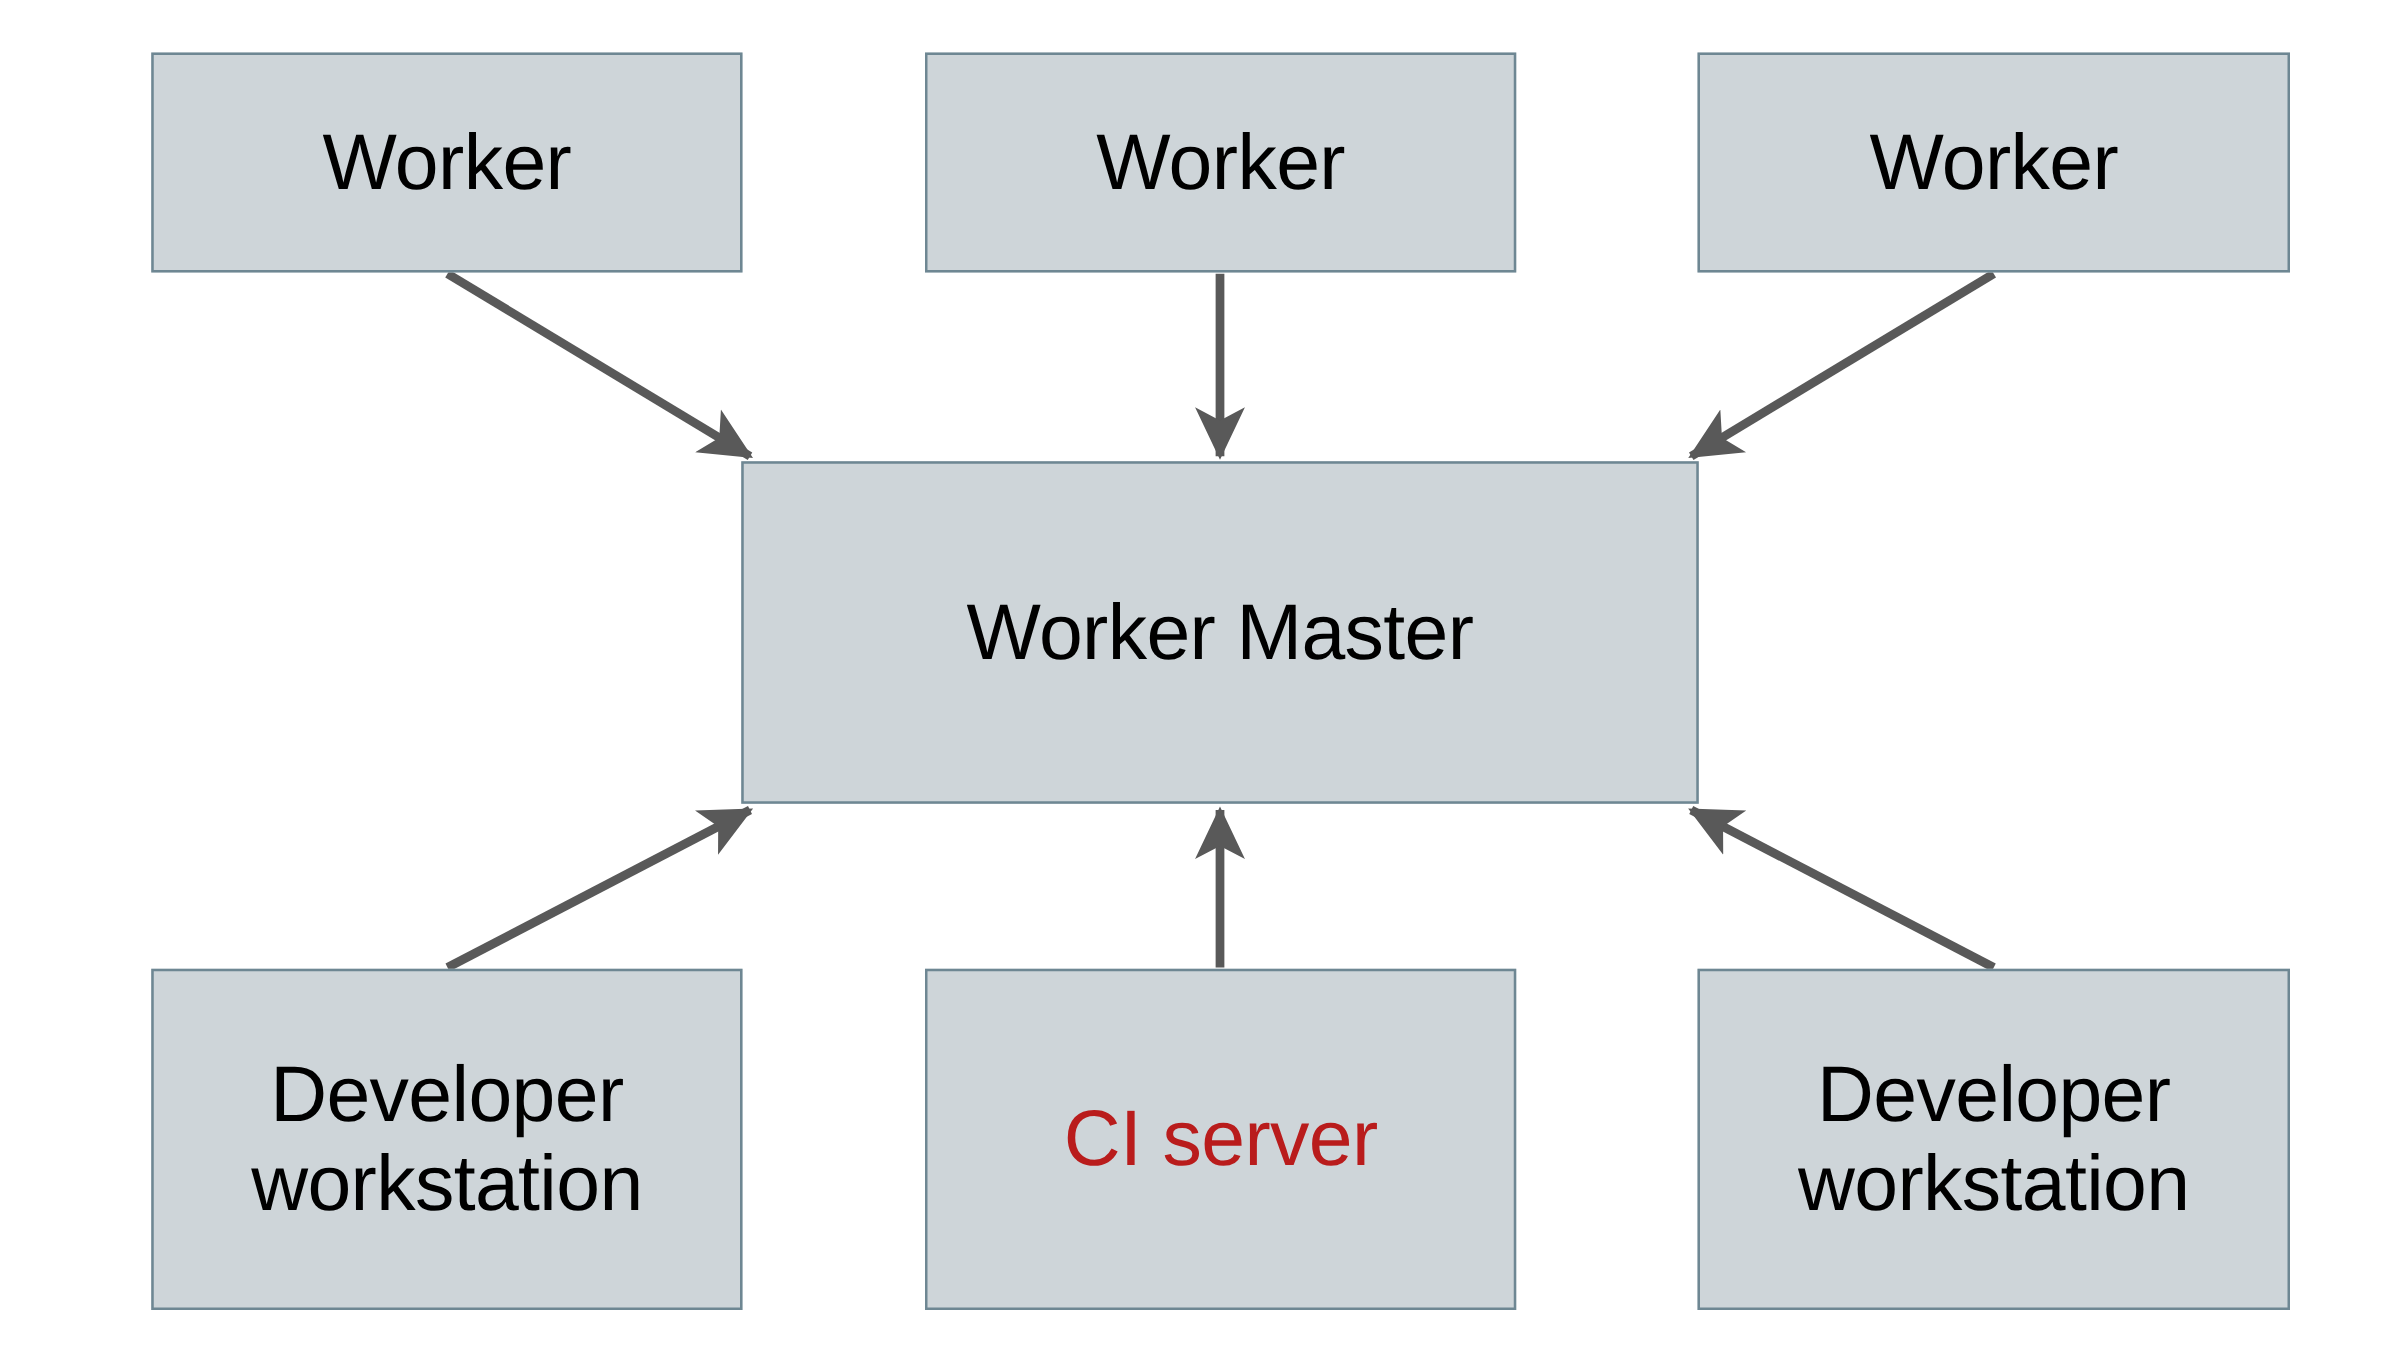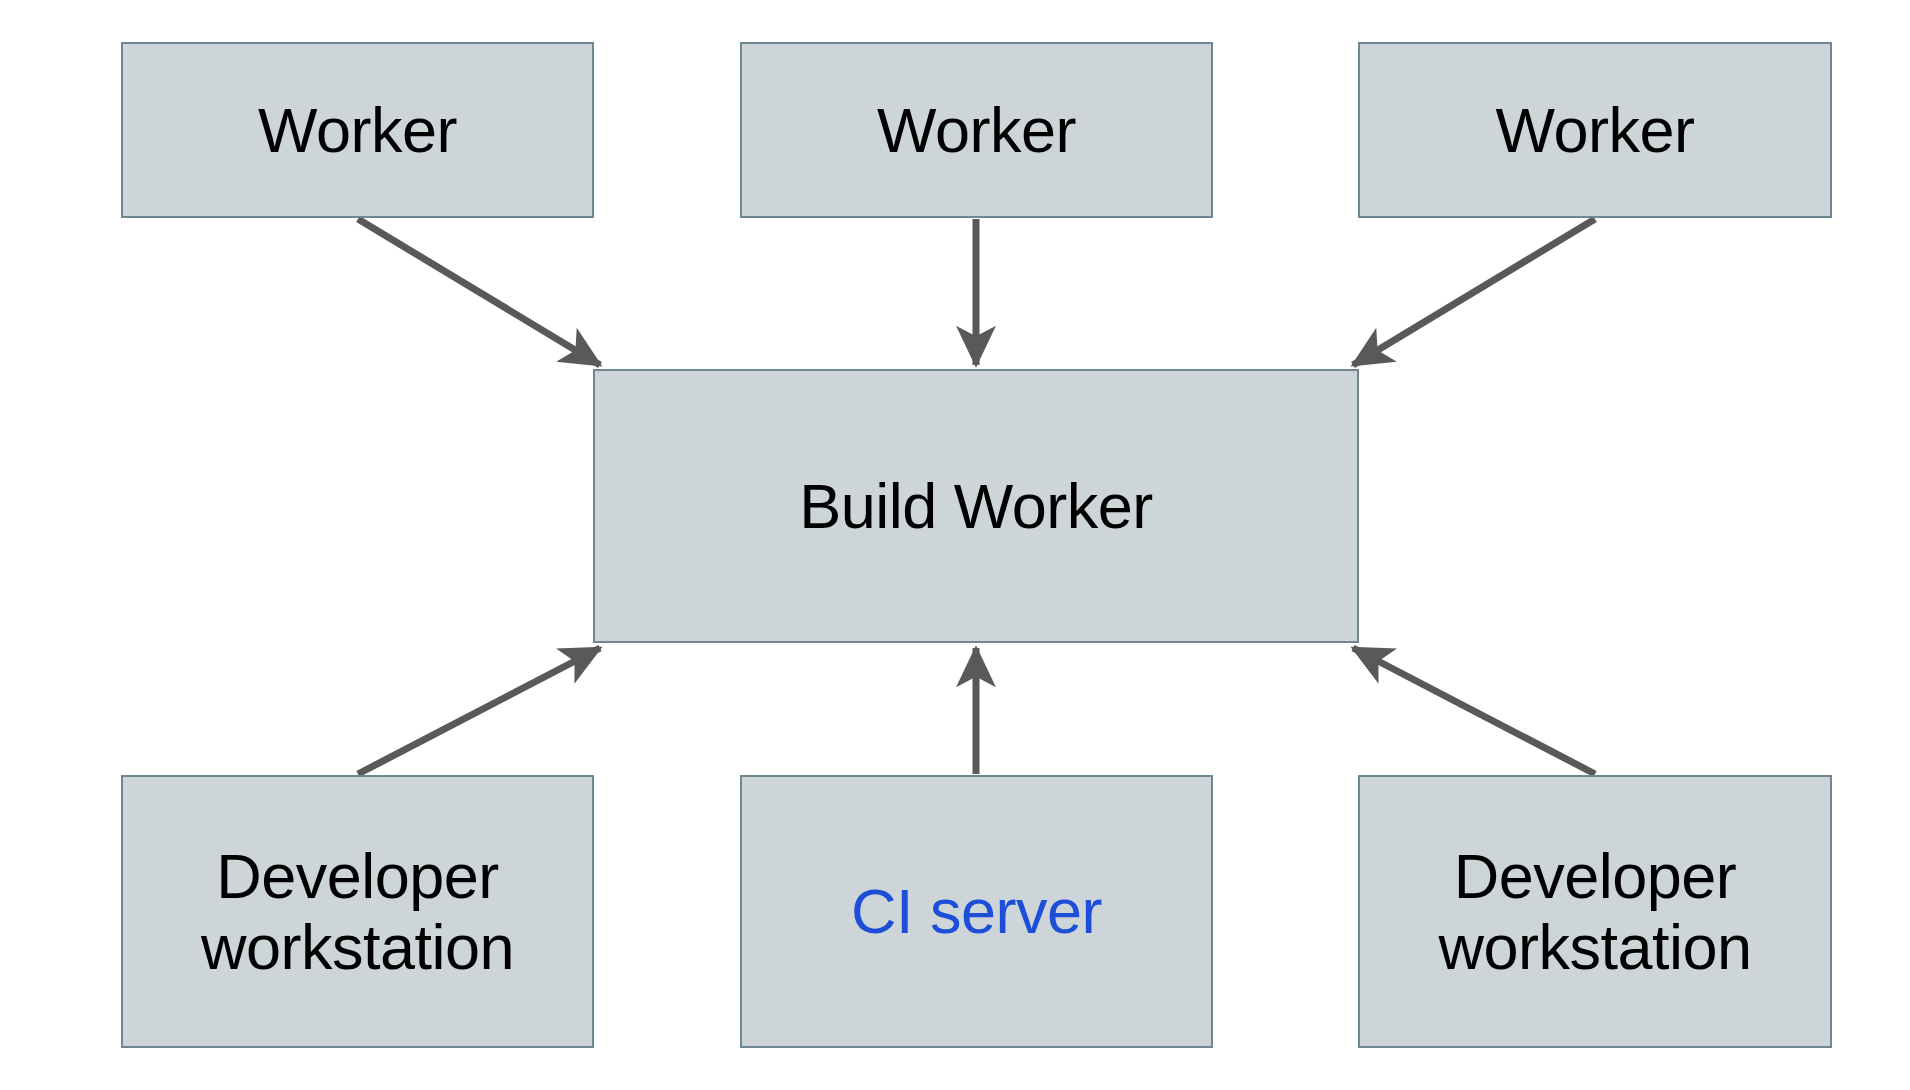--- a/index.html
+++ b/index.html
@@ -70,29 +70,29 @@
 
   <div class="node" style="left: 740px; top: 42px; width: 473px; height: 176px; font-size: 63px; background: rgb(206, 213, 217); border-color: rgb(110, 135, 147); color: rgb(0, 0, 0);">
     <span class="node-label">Worker</span>
   </div>
 
   <div class="node" style="left: 1358px; top: 42px; width: 474px; height: 176px; font-size: 63px; background: rgb(206, 213, 217); border-color: rgb(110, 135, 147); color: rgb(0, 0, 0);">
     <span class="node-label">Worker</span>
   </div>
 
   <div class="node" style="left: 593px; top: 369px; width: 766px; height: 274px; font-size: 63px; background: rgb(206, 213, 217); border-color: rgb(110, 135, 147); color: rgb(0, 0, 0);">
-    <span class="node-label">Build Worker</span>
+    <span class="node-label">Worker Master</span>
   </div>
 
   <div class="node" style="left: 121px; top: 775px; width: 473px; height: 273px; font-size: 63px; background: rgb(206, 213, 217); border-color: rgb(110, 135, 147); color: rgb(0, 0, 0);">
     <span class="node-label">Developer
 workstation</span>
   </div>
 
-  <div class="node" style="left: 740px; top: 775px; width: 473px; height: 273px; font-size: 63px; background: rgb(206, 213, 217); border-color: rgb(110, 135, 147); color: #1d4ed8;">
+  <div class="node" style="left: 740px; top: 775px; width: 473px; height: 273px; font-size: 63px; background: rgb(206, 213, 217); border-color: rgb(110, 135, 147); color: #b91c1c;">
     <span class="node-label">CI server</span>
   </div>
 
   <div class="node" style="left: 1358px; top: 775px; width: 474px; height: 273px; font-size: 63px; background: rgb(206, 213, 217); border-color: rgb(110, 135, 147); color: rgb(0, 0, 0);">
     <span class="node-label">Developer
 workstation</span>
   </div>
 
 </div>
 

